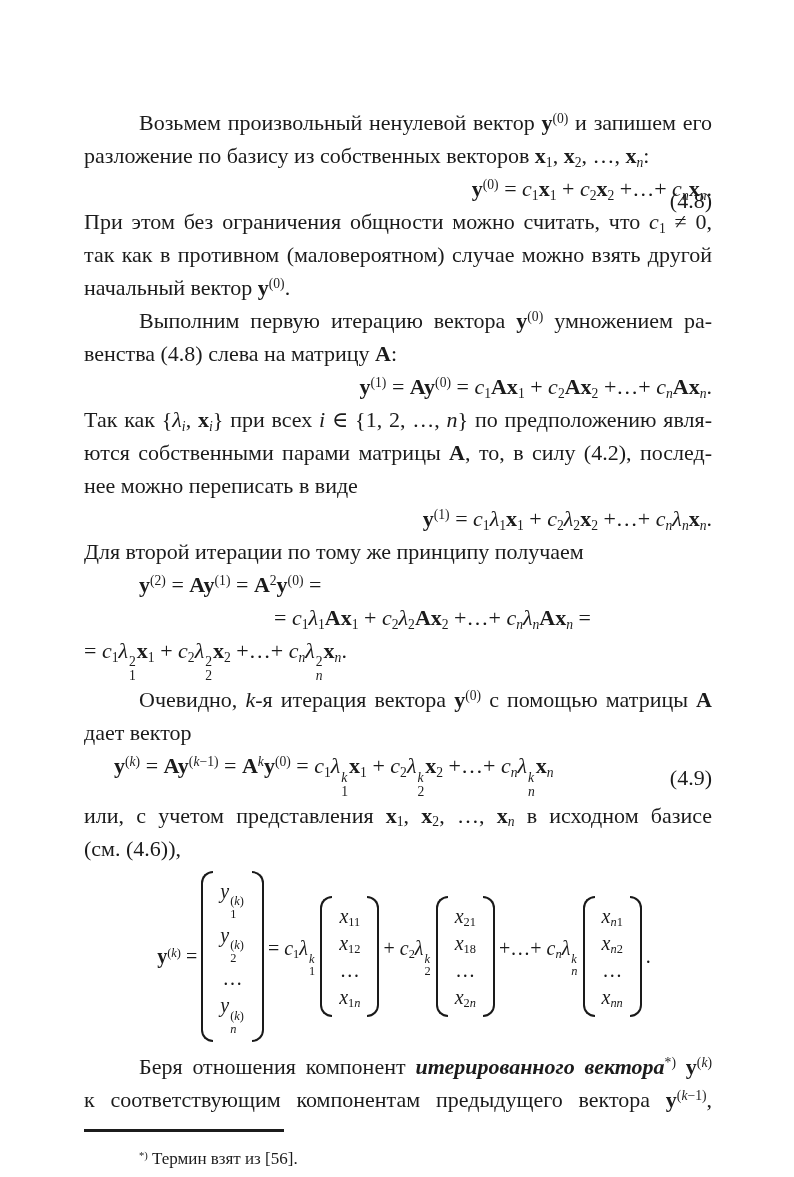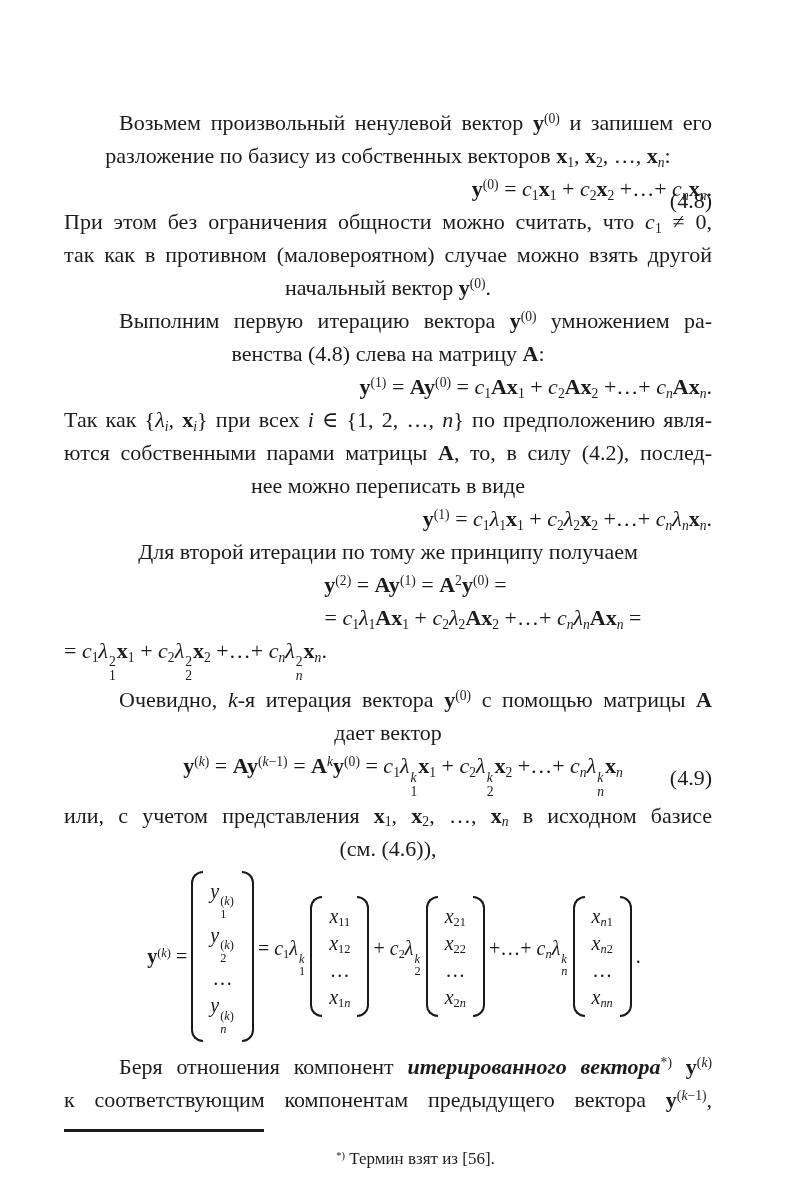--- a/index.html
+++ b/index.html
@@ -5,26 +5,26 @@
 <style>
   html, body { margin: 0; padding: 0; }
   body {
     width: 794px; height: 1177px;
     background: #ffffff;
     overflow: hidden;
   }
   .page {
     box-sizing: border-box;
     width: 794px; height: 1177px;
-    padding: 106px 82px 0 64px;
+    padding: 106px 82px 0 84px;
     background: #ffffff;
     color: #1b1b1b;
     font-family: "Liberation Serif", "DejaVu Serif", serif;
   }
-  .ln { font-size: 22px; line-height: 33px; white-space: normal; text-align: center; }
+  .ln { font-size: 22px; line-height: 33px; white-space: normal; }
   .j   { text-align: justify; text-align-last: justify; }
   .ind { text-indent: 55px; }
   .ctr { text-align: right; }
   .rt  { text-align: left; }
   .pl30  { padding-left: 30px; }
   .pl55  { padding-left: 55px; }
   .pl190 { padding-left: 190px; }
   .eqrow { position: relative; }
   .eqrow .tag { position: absolute; right: 0; top: 12px; }
   b { font-weight: 700; }
@@ -128,21 +128,21 @@
           <span class="paren pR"></span>
         </span>
         <span class="coef">+ <i>c</i><sub>2</sub><i>λ</i><span class="ss">
             <span class="sst"><i>k</i></span>
             <span class="ssb">2</span>
           </span></span>
         <span class="vec">
           <span class="paren pL"></span>
           <span class="vbody">
             <span class="vcell"><i>x</i><sub>21</sub></span>
-            <span class="vcell"><i>x</i><sub>22</sub></span>
+            <span class="vcell"><i>x</i><sub>18</sub></span>
             <span class="vcell">…</span>
             <span class="vcell"><i>x</i><sub>2<i>n</i></sub></span>
           </span>
           <span class="paren pR"></span>
         </span>
         <span class="coef">+…+ <i>c</i><sub><i>n</i></sub><i>λ</i><span class="ss">
             <span class="sst"><i>k</i></span>
             <span class="ssb"><i>n</i></span>
           </span></span>
         <span class="vec">

